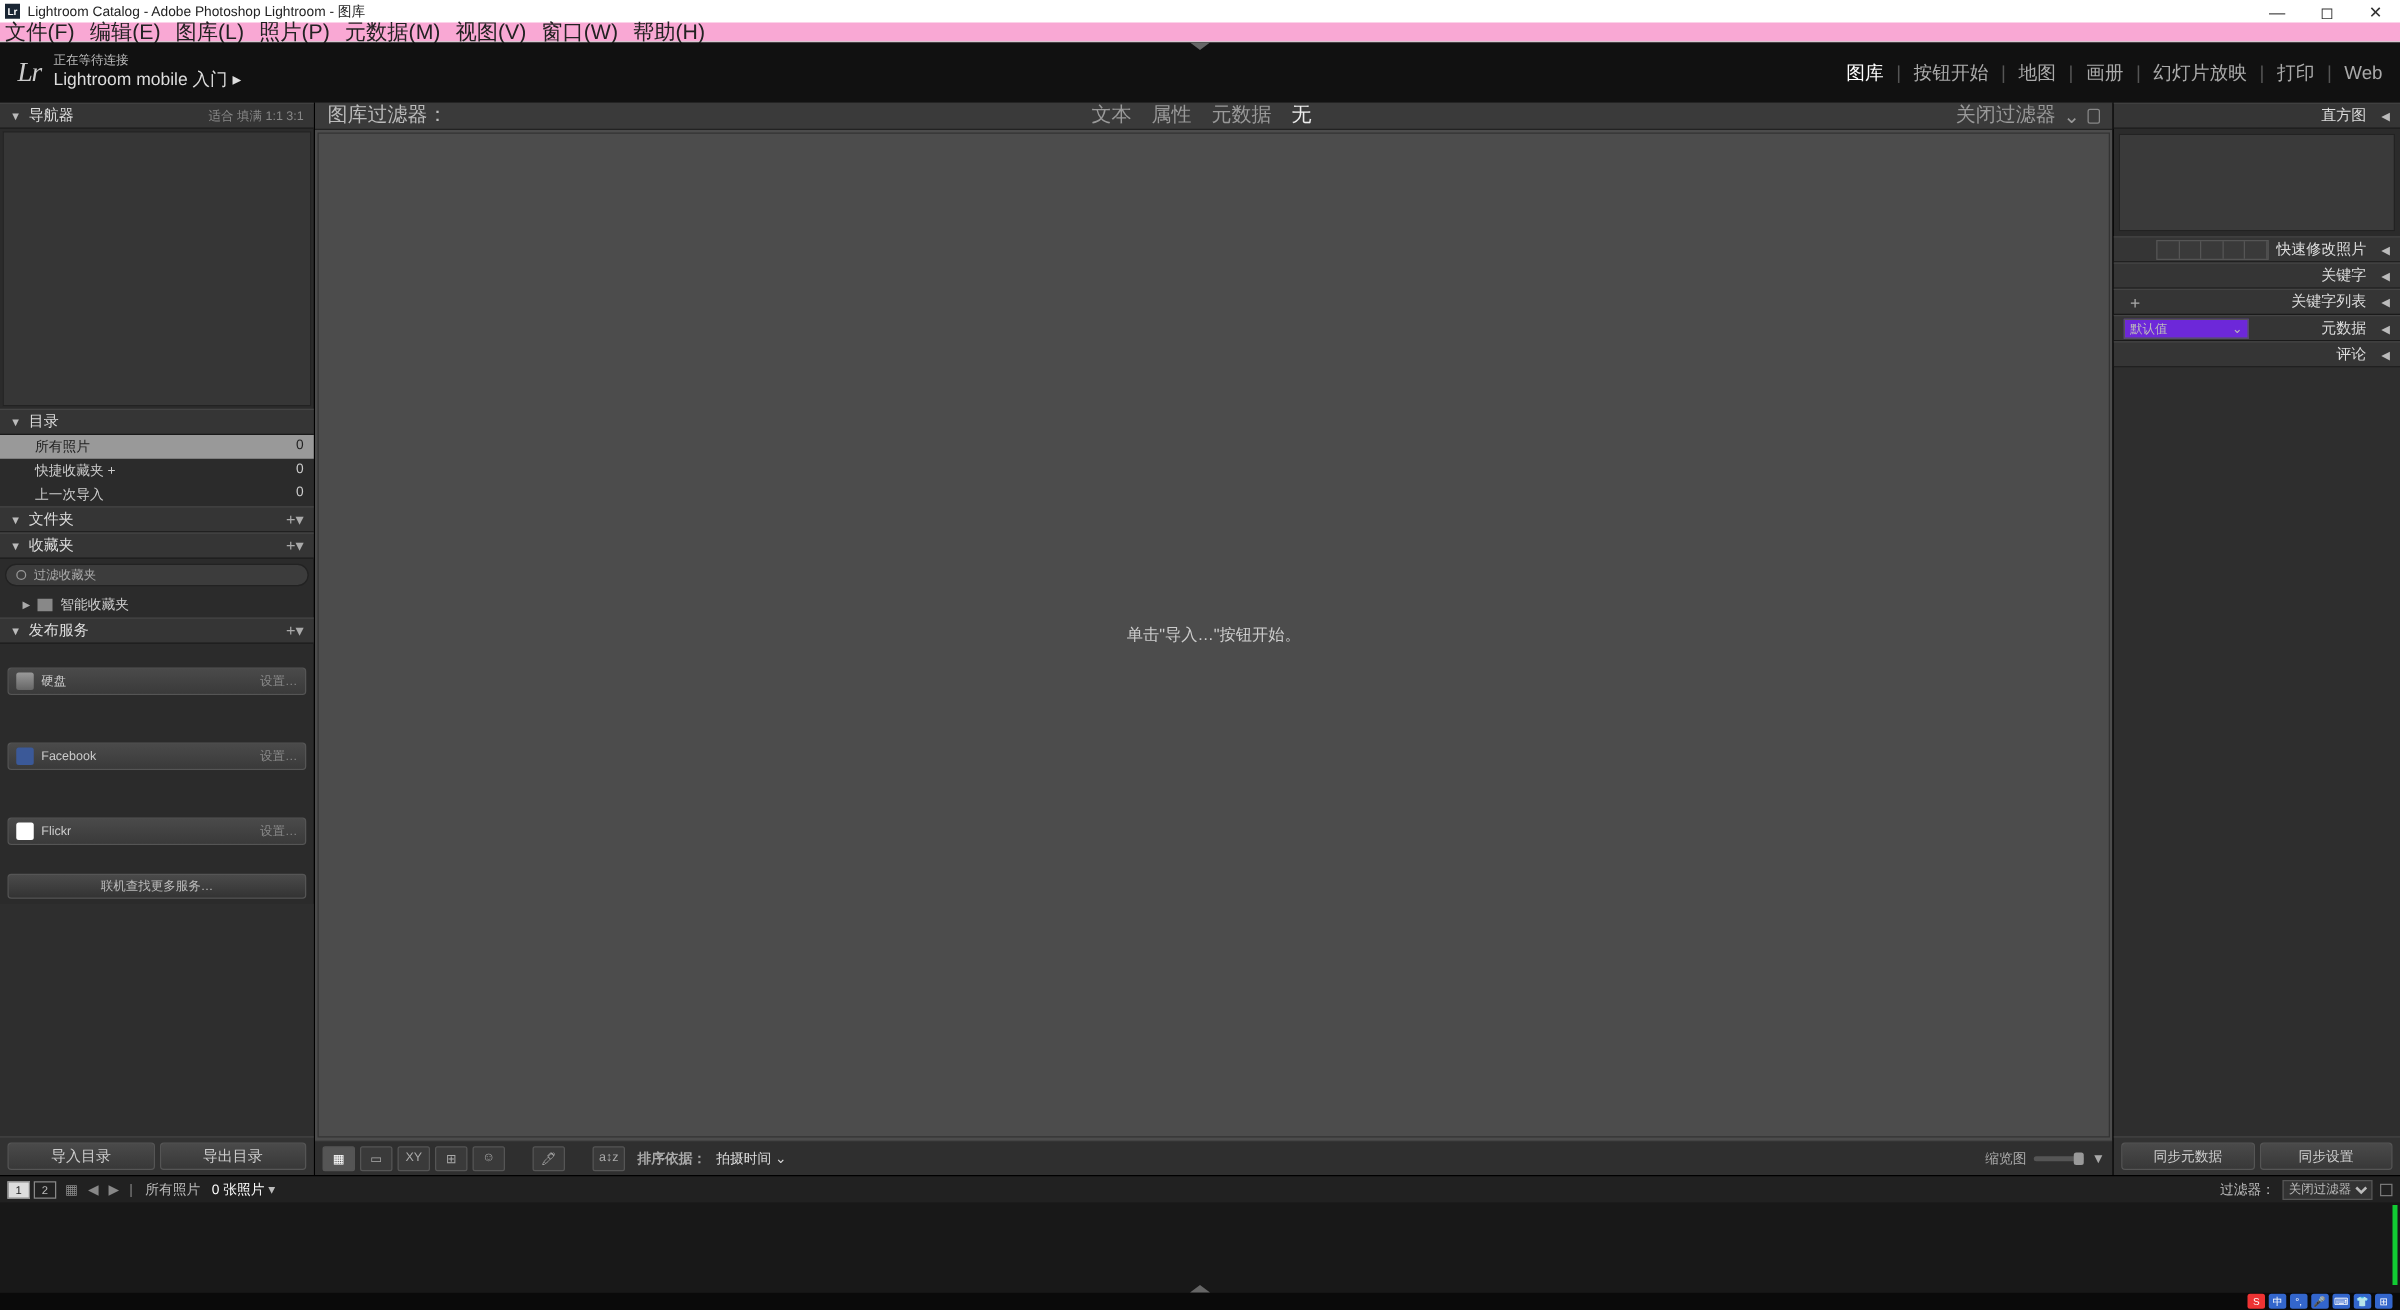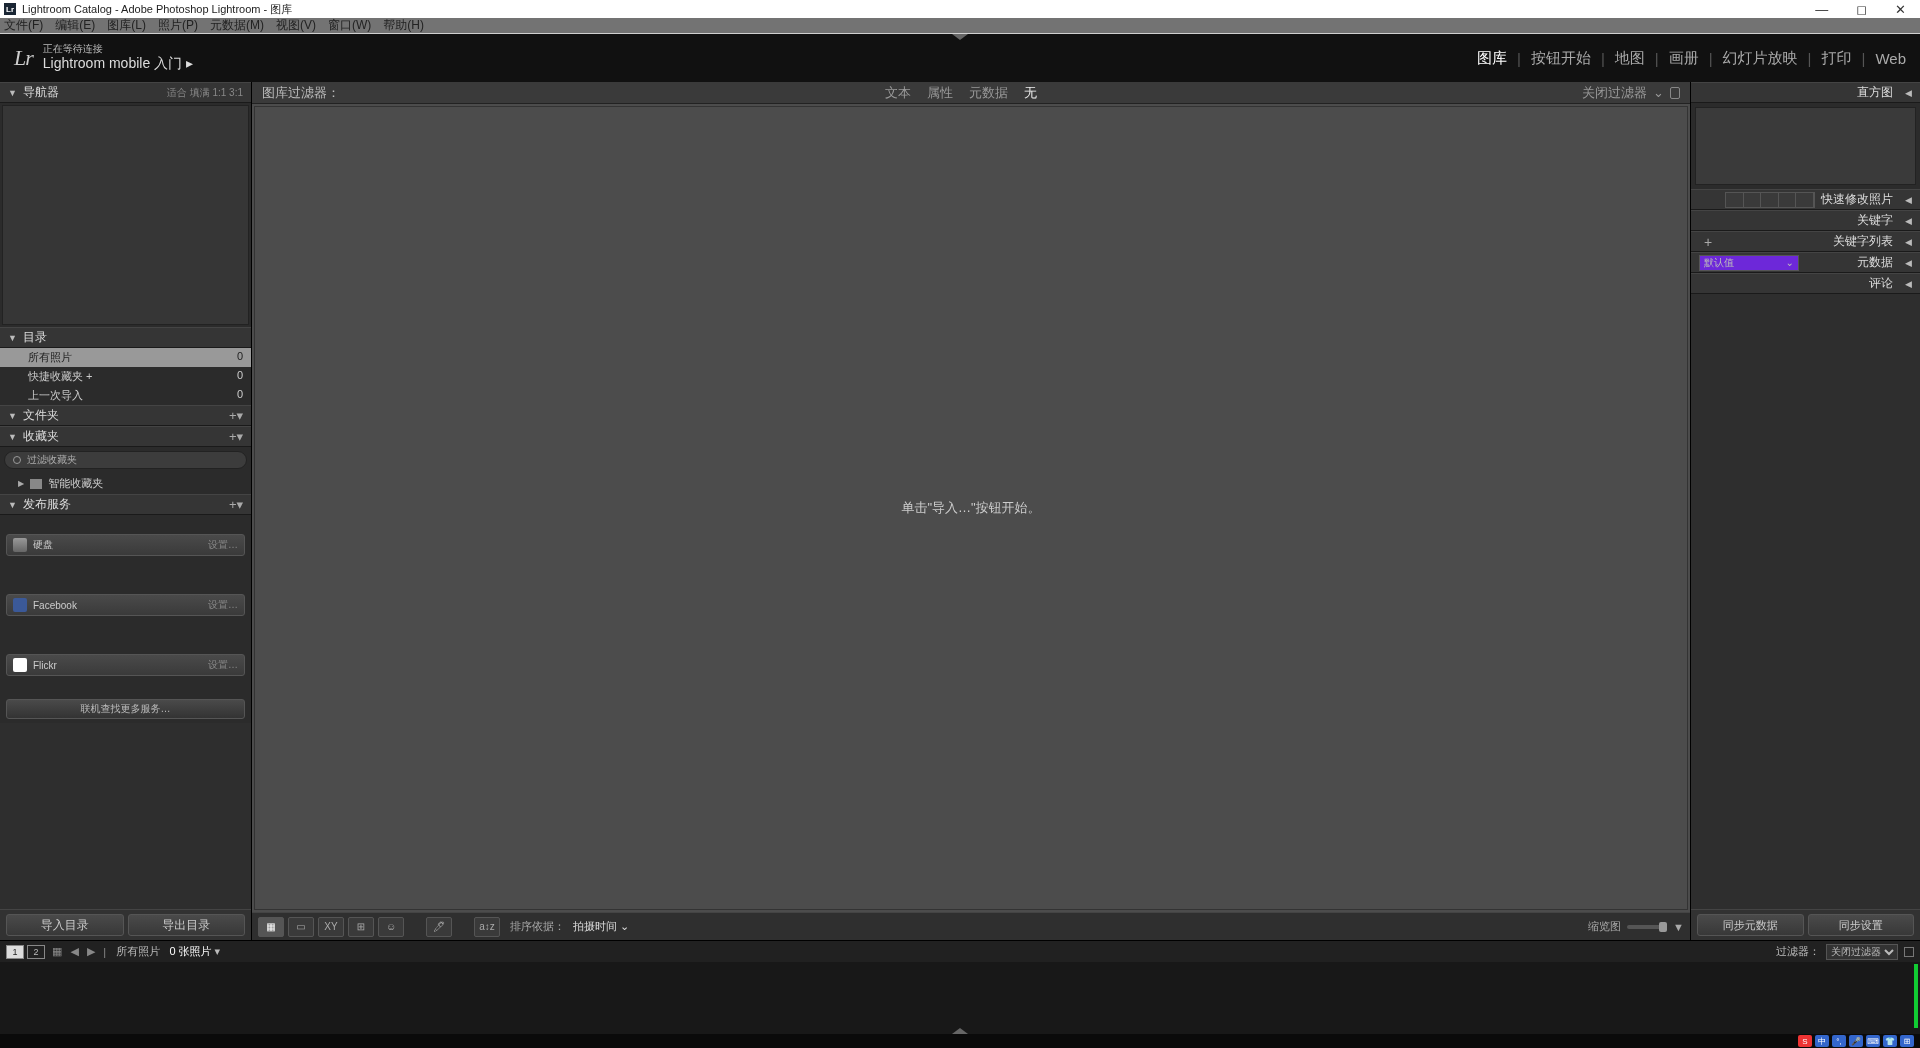--- a/index.html
+++ b/index.html
@@ -5,21 +5,21 @@
 * { margin: 0; padding: 0; box-sizing: border-box; font-family: "Microsoft YaHei", Arial, sans-serif; user-select: none; }
 html, body { width: 1920px; height: 1048px; overflow: hidden; background: #fff; }
 
 
 .titlebar { height: 18px; background: #fff; display: flex; align-items: center; padding: 0 4px; font-size: 11px; color: #222; }
 .titlebar .app-icon { width: 12px; height: 12px; background: #1a2634; margin-right: 6px; display: inline-flex; align-items: center; justify-content: center; color: #fff; font-size: 8px; font-weight: bold; }
 .win-controls { margin-left: auto; display: flex; gap: 28px; padding-right: 10px; color: #333; font-size: 13px; }
 .win-controls span { cursor: pointer; }
 
 
-.menubar { height: 16px; background: #737373; display: flex; align-items: center; padding: 0 4px; font-size: 12px; color: #222; border-bottom: 1px solid #d0d0d0; }
+.menubar { height: 16px; background: #f9a8d4; display: flex; align-items: center; padding: 0 4px; font-size: 17px; color: #222; border-bottom: 1px solid #d0d0d0; }
 .menubar span { margin-right: 12px; cursor: pointer; }
 
 
 .app { height: 1014px; background: #1c1c1c; display: flex; flex-direction: column; color: #b0b0b0; }
 
 
 .mod-header { height: 48px; background: #111; display: flex; align-items: center; padding: 0 14px; position: relative; }
 .lr-logo { font-family: "Times New Roman", serif; font-style: italic; font-size: 22px; color: #ccc; margin-right: 10px; letter-spacing: -1px; }
 .lr-status { font-size: 10px; color: #bbb; line-height: 12px; }
 .lr-sub { font-size: 14px; color: #ddd; }
@@ -54,31 +54,31 @@
 .pub-item .picon.fb { background: #3b5998; }
 .pub-item .picon.fl { background: #fff; }
 .pub-item .set { margin-left: auto; color: #888; font-size: 10px; }
 .pub-more { margin: 4px 6px; height: 20px; background: linear-gradient(#4a4a4a,#333); border: 1px solid #555; border-radius: 3px; display: flex; align-items: center; justify-content: center; font-size: 10px; color: #bbb; cursor: pointer; }
 .left-spacer { flex: 1; background: #2e2e2e; }
 .left-btns { display: flex; gap: 4px; padding: 4px 6px; background: #323232; border-top: 1px solid #444; }
 .left-btns button { flex: 1; height: 22px; background: linear-gradient(#4a4a4a,#383838); border: 1px solid #555; border-radius: 3px; color: #ccc; font-size: 12px; cursor: pointer; }
 
 
 .center { flex: 1; display: flex; flex-direction: column; background: #4c4c4c; min-width: 0; }
-.filterbar { height: 22px; background: #3a3a3a; display: flex; align-items: center; padding: 0 10px; font-size: 13px; color: #bbb; border-bottom: 1px solid #222; }
+.filterbar { height: 22px; background: #3a3a3a; display: flex; align-items: center; padding: 0 10px; font-size: 16px; color: #bbb; border-bottom: 1px solid #222; }
 .filterbar .flabel { margin-right: auto; }
 .filterbar .ftab { margin: 0 8px; cursor: pointer; color: #999; }
 .filterbar .ftab.active { color: #eee; }
 .filterbar .fright { margin-left: auto; display: flex; align-items: center; gap: 6px; color: #999; }
 .filterbar .lock { width: 10px; height: 12px; border: 1px solid #888; border-radius: 2px; }
 .grid-area { flex: 1; background: #4c4c4c; display: flex; align-items: center; justify-content: center; font-size: 13px; color: #ccc; border: 1px solid #333; margin: 2px; }
 .toolbar { height: 28px; background: #2f2f2f; display: flex; align-items: center; padding: 0 6px; gap: 4px; border-top: 1px solid #444; }
 .tbtn { width: 26px; height: 20px; background: #3a3a3a; border: 1px solid #555; border-radius: 2px; display: flex; align-items: center; justify-content: center; color: #aaa; font-size: 10px; cursor: pointer; }
 .tbtn.active { background: #555; color: #fff; }
-.tlabel { font-size: 11px; color: #aaa; margin-left: 6px; }
+.tlabel { font-size: 11px; color: #aaa; margin-left: 6px; font-weight: bold; }
 .tdrop { font-size: 11px; color: #ddd; margin-left: 4px; cursor: pointer; }
 .tright { margin-left: auto; display: flex; align-items: center; gap: 6px; font-size: 11px; color: #aaa; }
 .slider { width: 40px; height: 4px; background: #555; border-radius: 2px; position: relative; }
 .slider .thumb { position: absolute; right: 0; top: -3px; width: 8px; height: 10px; background: #999; border-radius: 2px; }
 
 
 .right { width: 230px; background: #2b2b2b; border-left: 1px solid #000; display: flex; flex-direction: column; }
 .right .panel-bar { justify-content: flex-end; }
 .right .panel-bar .tri { margin-left: 6px; margin-right: 0; }
 .right .panel-bar .rlabel { margin-right: 6px; }

